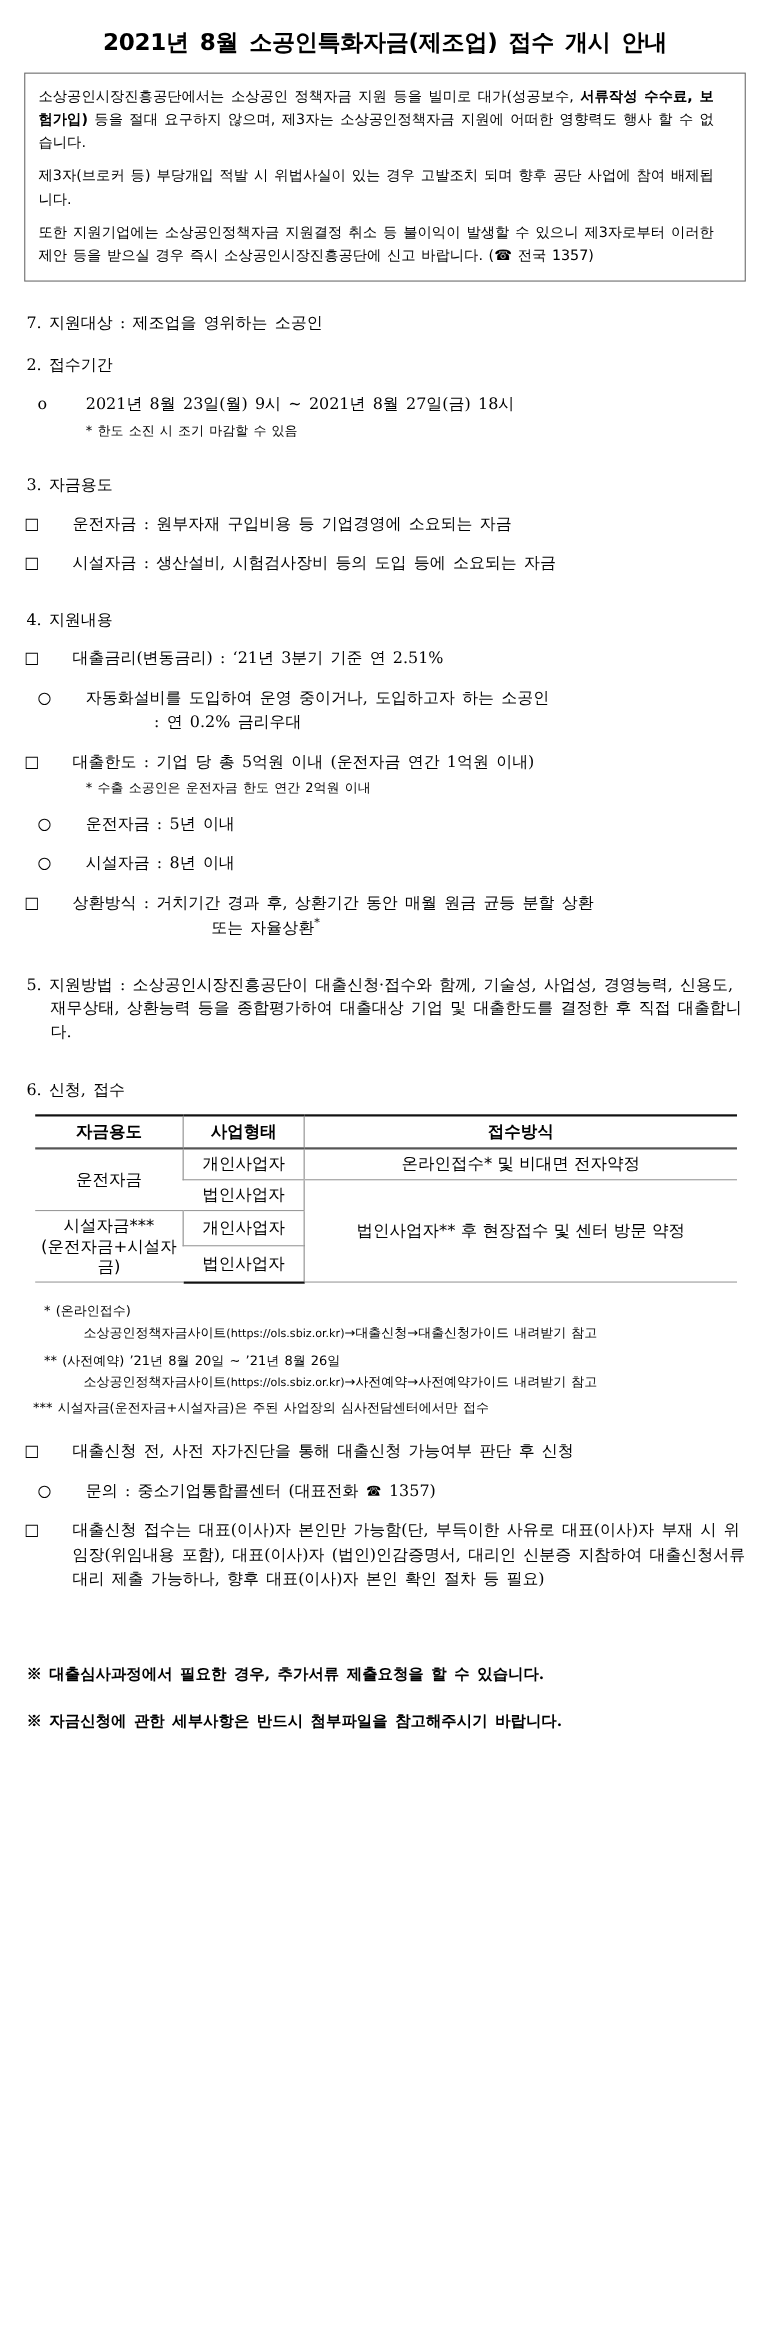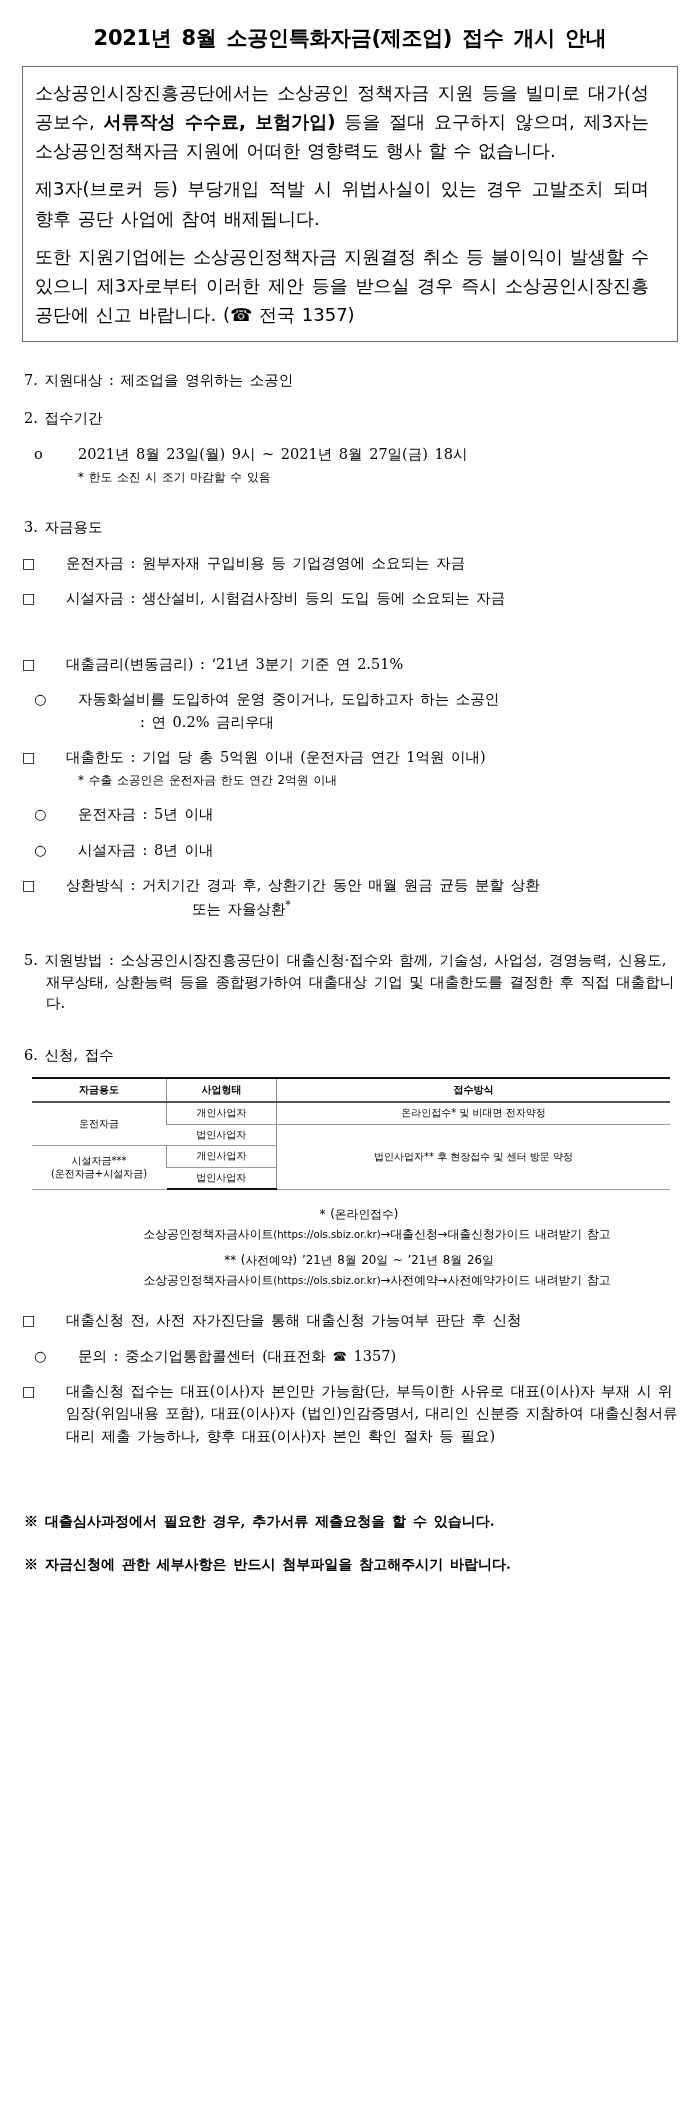--- a/index.html
+++ b/index.html
@@ -34,21 +34,21 @@
   }
 
   
   .notice-box {
     border: 1px solid #6b6b6b;
     box-sizing: border-box;
     padding: 11px 12px 12px 12px;
     margin-bottom: 28px;
   }
   .notice-p {
-    font-size: 18px;
+    font-size: 13px;
     line-height: 1.62;
     margin: 0 16px 9px 0;
     text-align: justify;
     word-spacing: 1px;
   }
   .notice-p:last-child { margin-bottom: 0; }
   .notice-p b { font-weight: bold; }
 
   
   .sec {
@@ -110,21 +110,21 @@
   .tbl-wrap { margin: 10px 0 0 0; padding: 0 8px 0 10px; }
   table.recv {
     border-collapse: collapse;
     width: 100%;
     table-layout: fixed;
     font-family: "DejaVu Sans", "Liberation Sans", sans-serif;
   }
   table.recv th, table.recv td {
     text-align: center;
     vertical-align: middle;
-    font-size: 10px;
+    font-size: 15px;
     padding: 4px 2px;
     border-left: 1px solid #8c8c8c;
     line-height: 1.25;
   }
   table.recv th:first-child, table.recv td:first-child { border-left: none; }
   table.recv thead th {
     font-weight: bold;
     border-top: 2.5px solid #111;
     border-bottom: 2px solid #555;
     padding: 5px 2px;
@@ -141,21 +141,20 @@
 
   
   .fn {
     font-size: 11.8px;
     line-height: 1.52;
     margin: 0;
     padding-left: 36px;
     text-indent: -18px;
     font-family: "DejaVu Sans", "Liberation Sans", sans-serif;
     word-spacing: 1px;
-    text-align: center;
   }
   .fn.first { margin-top: 16px; }
   .fn .sub {
     display: block;
     text-indent: 0;
     padding-left: 18px;
     margin-top: 2px;
   }
   .fn3 {
     font-size: 11.8px;
@@ -210,20 +209,21 @@
 
   <div class="sec">
     <div class="sec-head">3. 자금용도</div>
     <div class="lvl-sq"><span class="bullet-mark">□</span><span>운전자금 : 원부자재 구입비용 등 기업경영에 소요되는 자금</span></div>
     <div class="lvl-sq"><span class="bullet-mark">□</span><span>시설자금 : 생산설비, 시험검사장비 등의 도입 등에 소요되는 자금</span></div>
   </div>
 
   <div class="spacer-md"></div>
 
   <div class="sec">
+    <div class="sec-head">4. 지원내용</div>
 
     <div class="lvl-sq"><span class="bullet-mark">□</span><span>대출금리(변동금리) : ‘21년 3분기 기준 연 2.51%</span></div>
 
     <div class="lvl-ci"><span class="bullet-mark">○</span><span>자동화설비를 도입하여 운영 중이거나, 도입하고자 하는 소공인</span><span class="hang2">: 연 0.2% 금리우대</span></div>
 
     <div class="lvl-sq"><span class="bullet-mark">□</span><span>대출한도 : 기업 당 총 5억원 이내 (운전자금 연간 1억원 이내)</span></div>
     <div class="lvl-star">* 수출 소공인은 운전자금 한도 연간 2억원 이내</div>
 
 
     <div class="lvl-ci"><span class="bullet-mark">○</span><span>운전자금 : 5년 이내</span></div>
@@ -270,20 +270,21 @@
             <td class="col2">법인사업자</td>
           </tr>
         </tbody>
       </table>
     </div>
 
     <div class="fn first"><span>*</span> <span>(온라인접수)</span><span class="sub"><span>소상공인정책자금사이트</span><span class="tiny-url">(https://ols.sbiz.or.kr)</span><span>→대출신청→대출신청가이드 내려받기 참고</span></span></div>
 
     <div class="fn" style="margin-top:8px;"><span>**</span> <span>(사전예약) ’21년 8월 20일 ~ ’21년 8월 26일</span><span class="sub"><span>소상공인정책자금사이트</span><span class="tiny-url">(https://ols.sbiz.or.kr)</span><span>→사전예약→사전예약가이드 내려받기 참고</span></span></div>
 
+    <div class="fn3"><span>***</span> <span>시설자금(운전자금+시설자금)은 주된 사업장의 심사전담센터에서만 접수</span></div>
 
     <div class="spacer-sm"></div>
 
     <div class="lvl-sq"><span class="bullet-mark">□</span><span>대출신청 전, 사전 자가진단을 통해 대출신청 가능여부 판단 후 신청</span></div>
 
     <div class="lvl-ci"><span class="bullet-mark">○</span><span>문의 : 중소기업통합콜센터 (대표전화 ☎ 1357)</span></div>
 
     <div class="lvl-sq"><span class="bullet-mark">□</span><span>대출신청 접수는 대표(이사)자 본인만 가능함(단, 부득이한 사유로 대표(이사)자 부재 시 위임장(위임내용 포함), 대표(이사)자 (법인)인감증명서, 대리인 신분증 지참하여 대출신청서류 대리 제출 가능하나, 향후 대표(이사)자 본인 확인 절차 등 필요)</span></div>
   </div>
 

